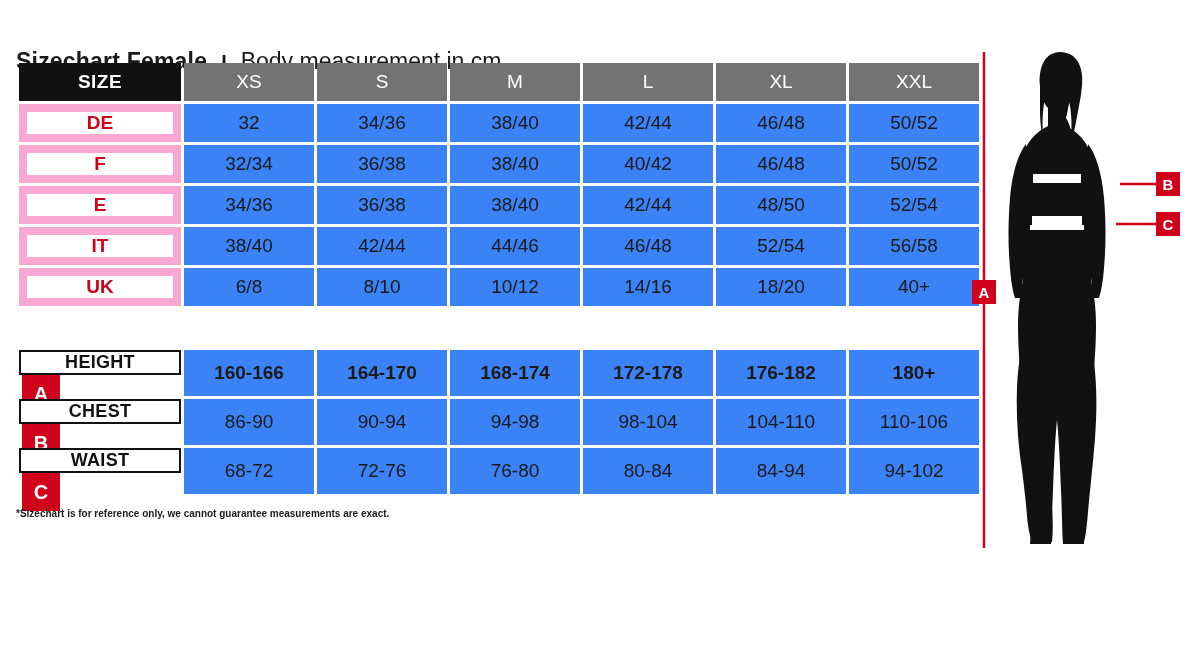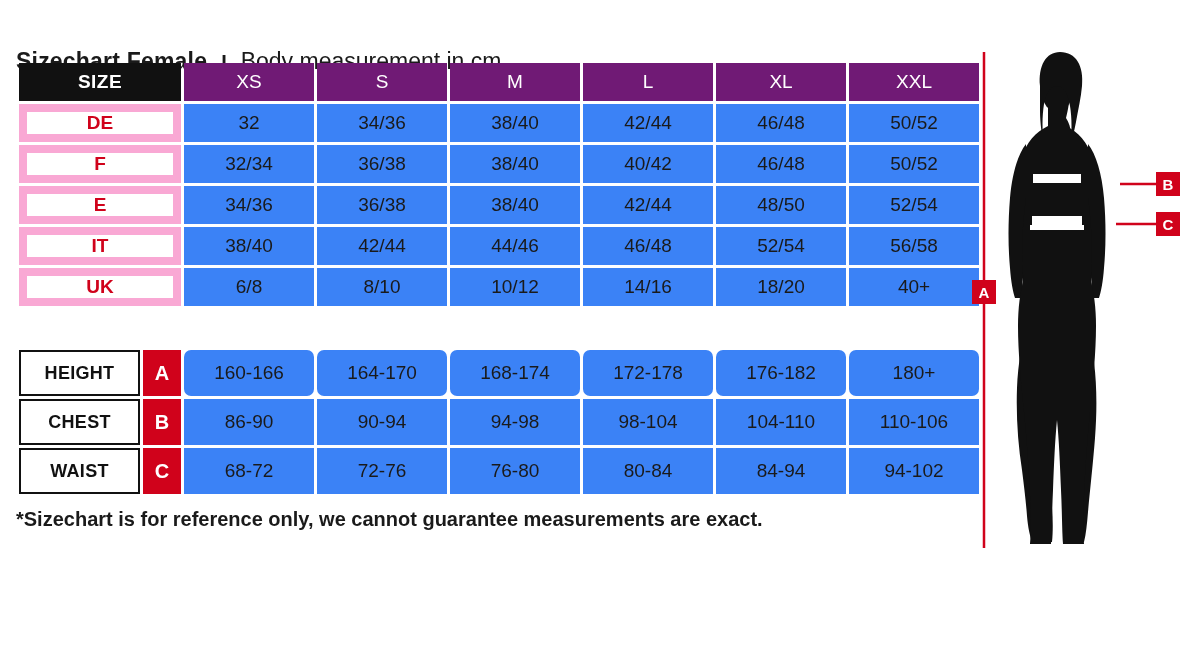--- a/index.html
+++ b/index.html
@@ -66,62 +66,62 @@
 
   
   .hdr-size {
     background: #111111;
     color: #ffffff;
     font-weight: bold;
     font-size: 18px;
     letter-spacing: 0.5px;
   }
   .hdr-col {
-    background: #701a75;
+    background: #737373;
     color: #ffffff;
     font-size: 20px;
     font-weight: normal;
   }
 
   
   .lbl-country {
     background: #ffffff;
     color: #d0021b;
     font-weight: bold;
     font-size: 20px;
     border: 8px solid #f9a8d4;
     box-sizing: border-box;
   }
   .val {
     background: #3b82f6;
     color: #1a1a1a;
     font-size: 19px;
   }
   .val.bold {
-    font-weight: normal;
-    border-radius: 7px;
+    font-weight: bold;
   }
 
   
   .spacer td {
     height: 10px;
     background: transparent;
     border: none;
   }
 
   
   .lbl-meas {
     background: #ffffff;
     border: none;
     padding: 0;
   }
   .meas-inner {
     display: flex;
     height: 46px;
     box-sizing: border-box;
+    flex-direction: column;
   }
   .meas-name {
     flex: 1 1 auto;
     border: 2px solid #111111;
     box-sizing: border-box;
     display: flex;
     align-items: center;
     justify-content: center;
     font-weight: bold;
     font-size: 18px;
@@ -140,21 +140,21 @@
     align-items: center;
     justify-content: center;
     margin-left: 3px;
   }
 
   
   .footnote {
     position: absolute;
     left: 16px;
     top: 508px;
-    font-size: 20px;
+    font-size: 10px;
     font-weight: bold;
     color: #1a1a1a;
   }
 
   
   .figure-panel {
     position: absolute;
     left: 960px;
     top: 40px;
     width: 240px;

